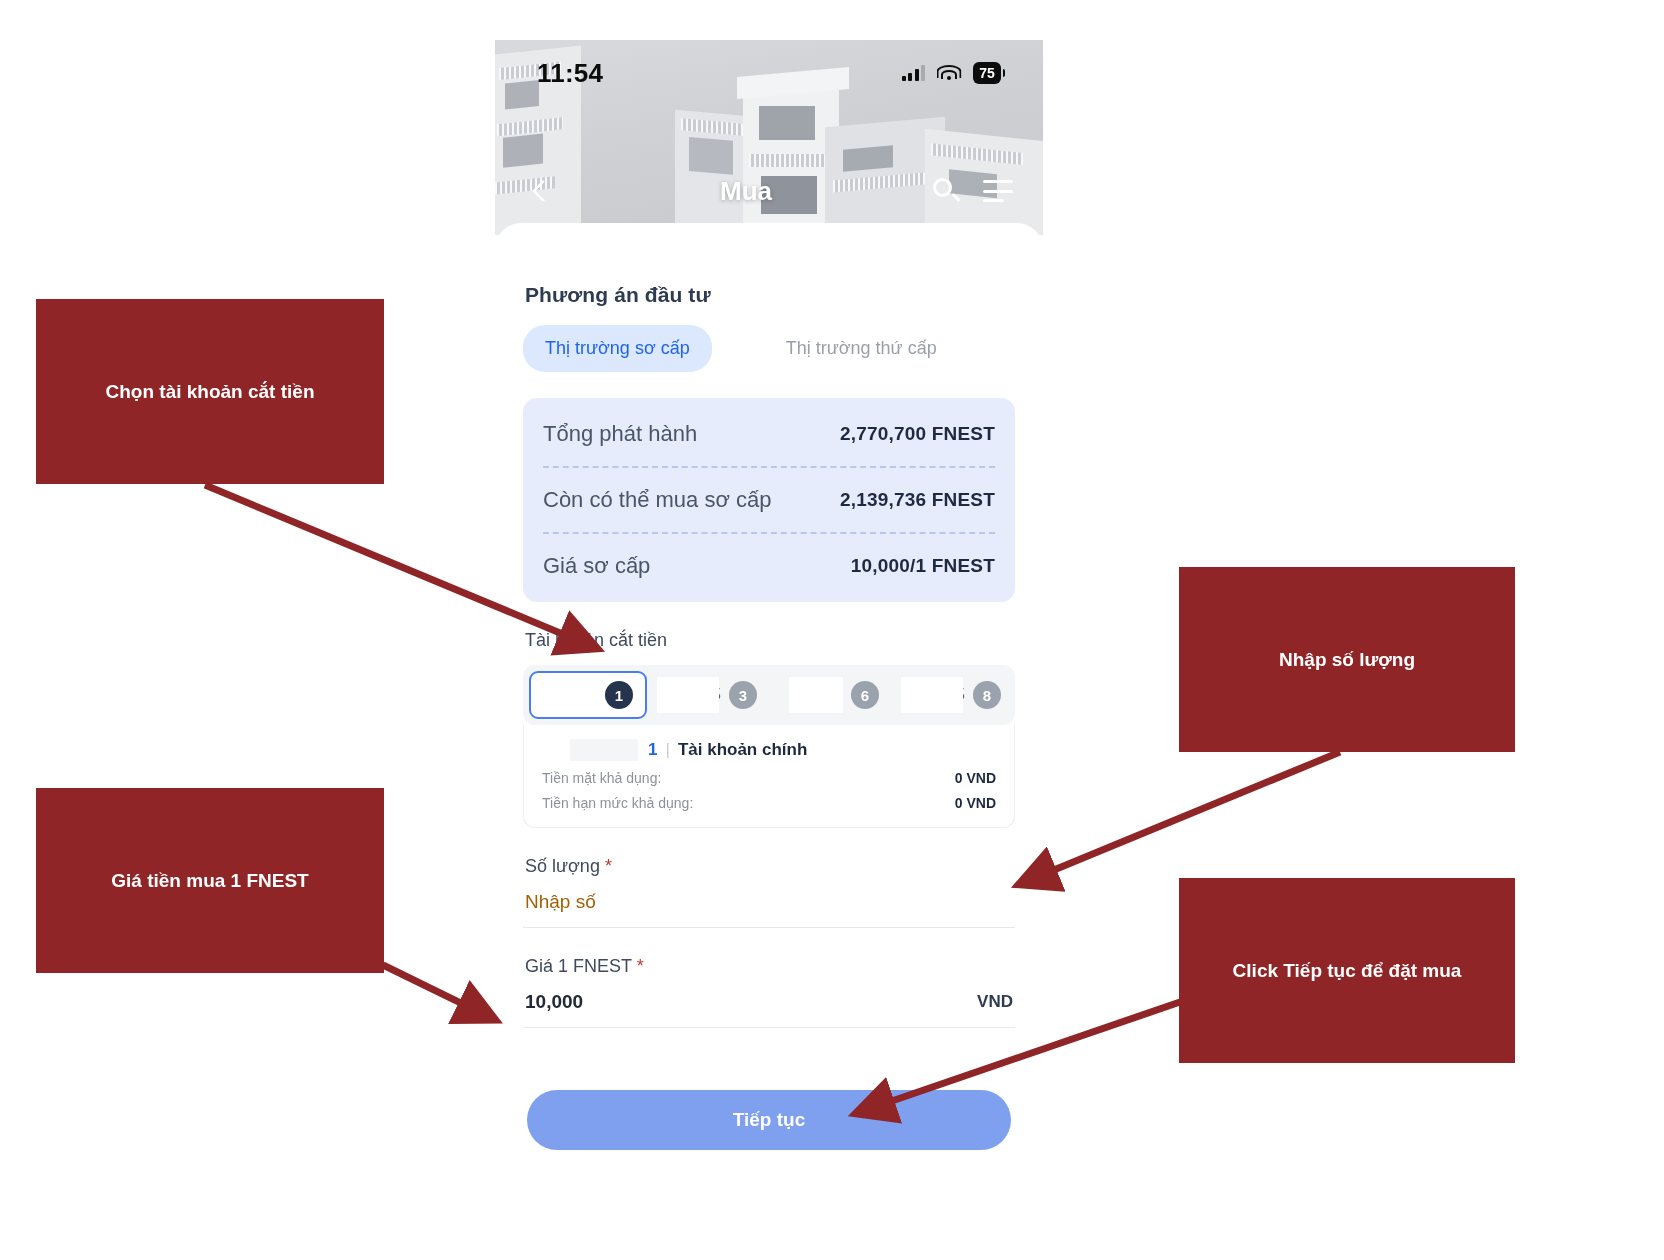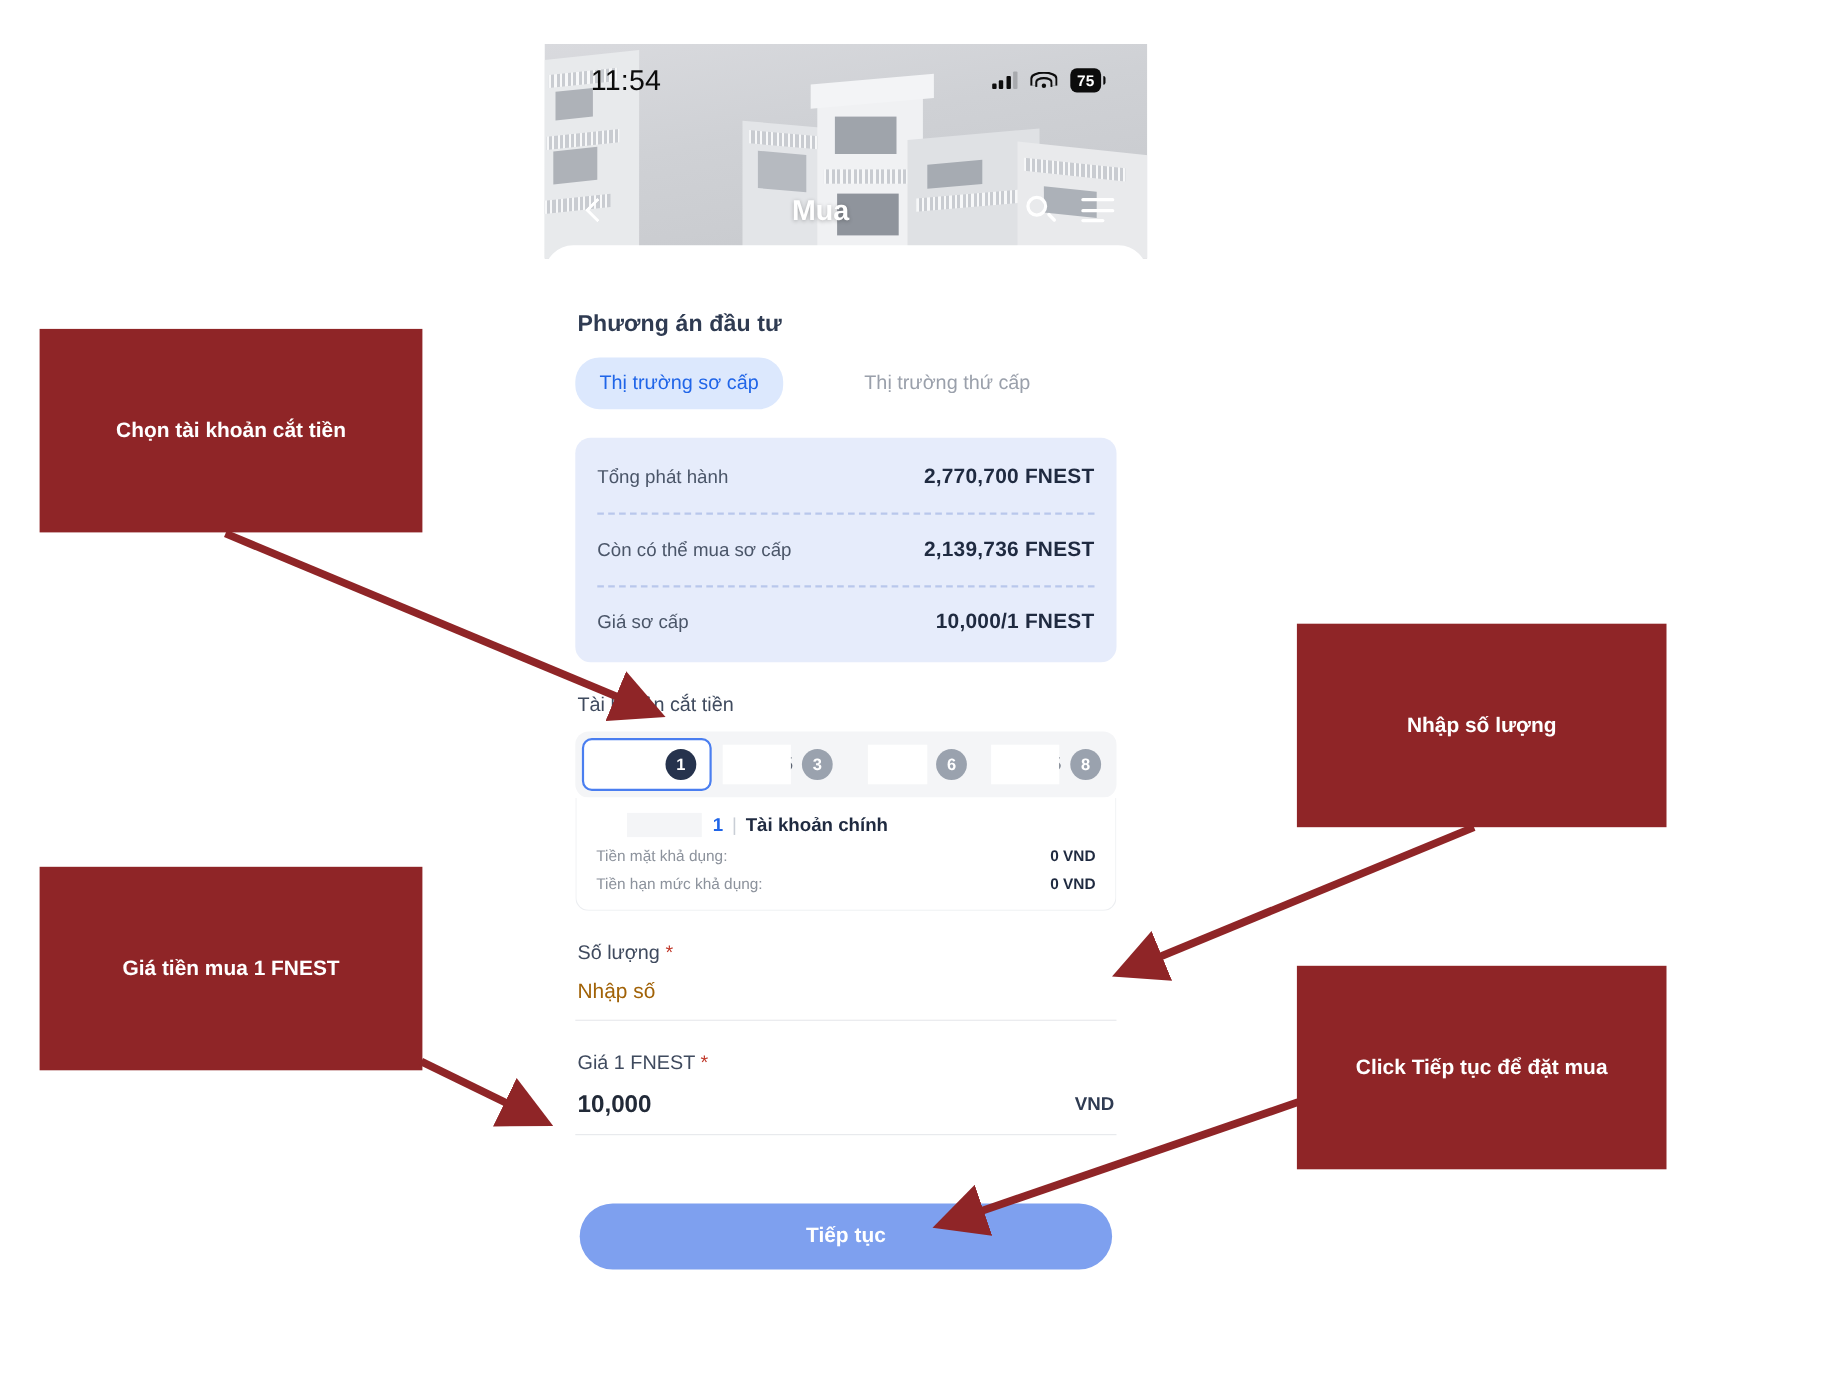--- a/index.html
+++ b/index.html
@@ -31,21 +31,21 @@
   .b4{left:330px;top:82px;width:120px;height:115px;background:#dfe1e4;transform:skewY(-5deg);}
   .b5{left:430px;top:95px;width:120px;height:100px;background:#e9eaec;transform:skewY(6deg);}
   .win{position:absolute;background:#b6bac0;}
   .rail{position:absolute;background:repeating-linear-gradient(90deg,#f7f8f9 0 2px,#c9ccd1 2px 5px);}
 
   .statusbar{
     position:absolute;left:0;top:0;width:548px;height:66px;
     display:flex;align-items:center;justify-content:space-between;
     padding:0 42px;box-sizing:border-box;color:#0c0c0c;
   }
-  .clock{font-size:26px;font-weight:400;letter-spacing:.2px;}
+  .clock{font-size:26px;font-weight:700;letter-spacing:.2px;}
   .sb-right{display:flex;align-items:center;gap:13px;}
   .cellular{display:flex;align-items:flex-end;gap:2.5px;height:16px;}
   .cellular i{display:block;width:4px;background:#0c0c0c;border-radius:1px;}
   .cellular i:nth-child(1){height:5px;}
   .cellular i:nth-child(2){height:8px;}
   .cellular i:nth-child(3){height:12px;}
   .cellular i:nth-child(4){height:16px;background:#a8aaae;}
   .wifi{width:22px;height:17px;position:relative;}
   .wifi span{position:absolute;left:50%;transform:translateX(-50%);border:2.4px solid #0c0c0c;border-bottom:none;border-radius:50% 50% 0 0;}
   .wifi span.a{width:21px;height:11px;top:0;}
@@ -89,21 +89,21 @@
   .tab{
     font-size:18px;font-weight:400;padding:13px 22px;border-radius:22px;cursor:pointer;white-space:nowrap;
   }
   .tab.active{background:#dce8fd;color:#2065e8;}
   .tab.inactive{color:#9aa0ab;font-weight:400;margin-left:52px;}
 
   .infocard{
     margin-top:26px;background:#e6ecfb;border-radius:14px;padding:4px 20px;
   }
   .irow{display:flex;align-items:center;justify-content:space-between;height:64px;}
-  .ilabel{font-size:17px;color:#4a5568;}
+  .ilabel{font-size:22px;color:#4a5568;}
   .ival{font-size:19px;font-weight:700;color:#1f2a40;letter-spacing:.2px;}
   .idash{height:0;border-top:2px dashed #b9c7ec;}
 
   .fld-label{font-size:18px;color:#3f4a5e;margin:28px 0 0 2px;}
   .req{color:#c0392b;}
 
   .acct-strip{
     margin-top:14px;background:#f4f5f7;border-radius:12px;height:60px;
     display:flex;align-items:center;padding:0 6px;box-sizing:border-box;gap:4px;overflow:hidden;
   }
@@ -132,21 +132,21 @@
   .acct-name .bar{color:#c9ced6;margin:0 8px;font-weight:400;}
   .bal-row{display:flex;align-items:center;justify-content:space-between;margin-top:9px;gap:12px;}
   .bal-label{font-size:14px;color:#8c929c;}
   .bal-val{font-size:14px;font-weight:700;color:#1f2a40;}
 
   .input-line{
     border-bottom:1.5px solid #e6e8eb;padding:14px 2px 14px 2px;
     display:flex;align-items:center;justify-content:space-between;
   }
   .ph{font-size:19px;color:#a16207;}
-  .val-strong{font-size:22px;font-weight:700;color:#222a38;}
+  .val-strong{font-size:19px;font-weight:700;color:#222a38;}
   .unit{font-size:17px;font-weight:700;color:#2f3b52;}
 
   .cta{
     margin:62px 4px 0 4px;height:60px;border-radius:30px;background:#7ea0ef;
     display:flex;align-items:center;justify-content:center;color:#fff;font-size:19px;font-weight:700;cursor:pointer;
   }
 
   
   .anno{
     position:absolute;background:#8f2527;color:#fff;display:flex;align-items:center;justify-content:center;

